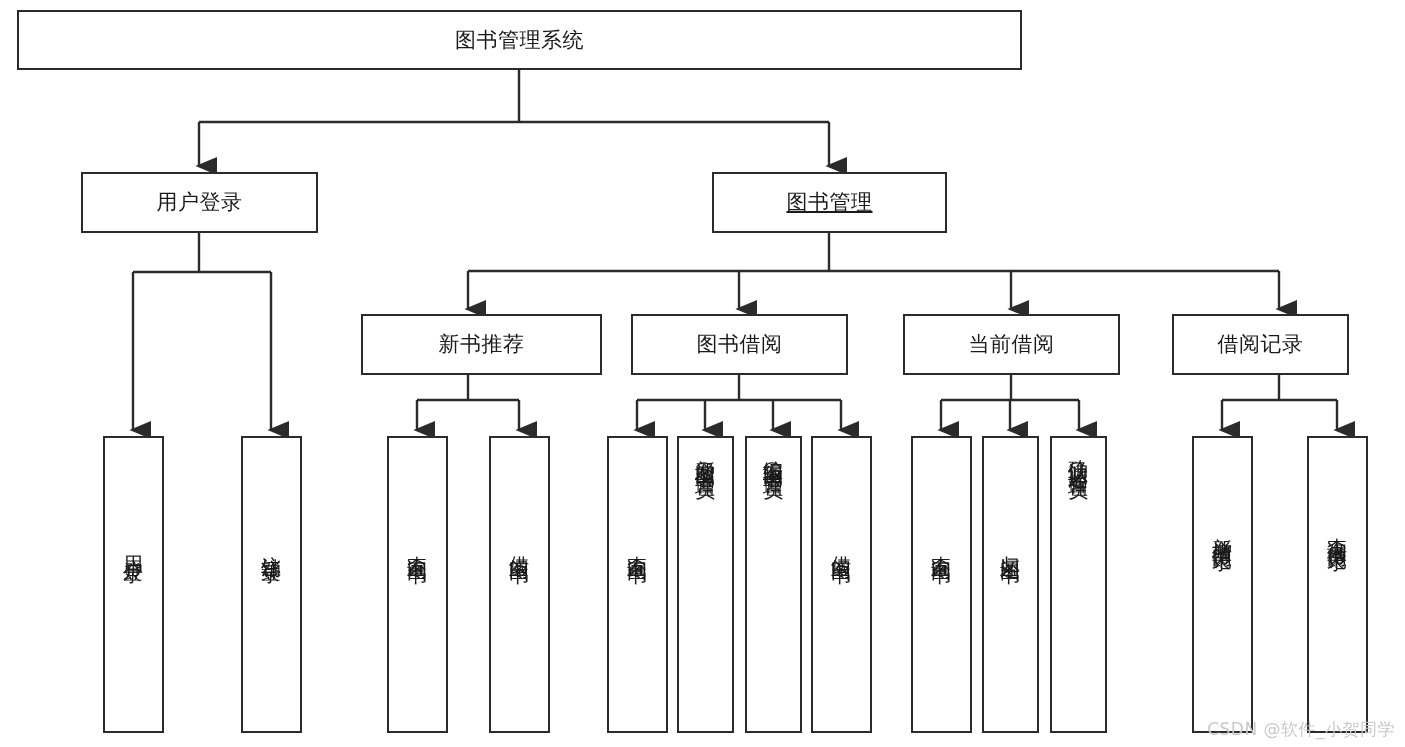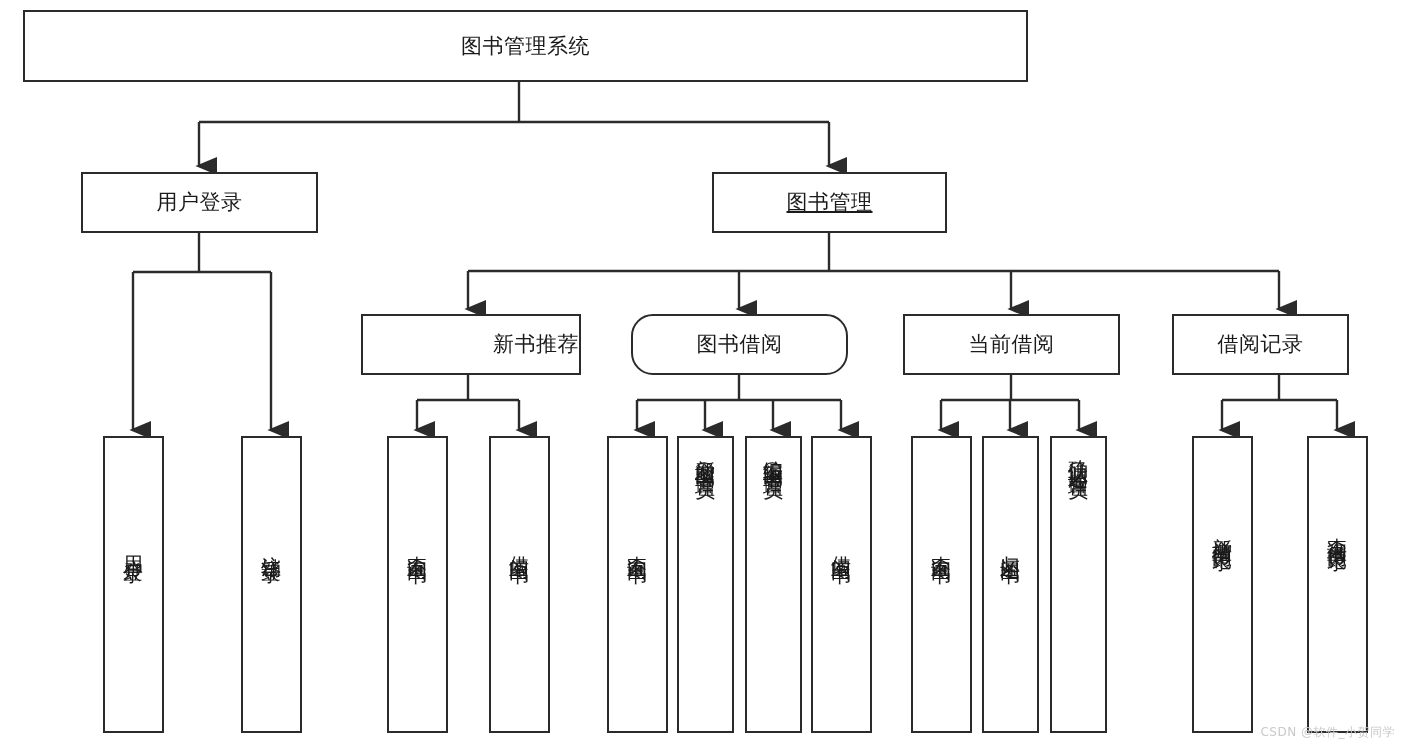--- a/index.html
+++ b/index.html
@@ -58,21 +58,21 @@
   .node.vertical.mid .label {
     margin-top: 78px;
   }
   .node.vertical.midshort .label {
     margin-top: 96px;
   }
   .watermark {
     position: absolute;
     right: 10px;
     bottom: 6px;
-    font-size: 12px;
+    font-size: 17px;
     color: #c9c9c9;
     white-space: nowrap;
     letter-spacing: 0.5px;
   }
 </style>
 </head>
 <body>
 
 <div id="diagram-root">
 
@@ -119,35 +119,35 @@
       <path d="M 1010 400 L 1010 430" marker-end="url(#arrow)"></path>
       <path d="M 1079 400 L 1079 430" marker-end="url(#arrow)"></path>
 
       <path d="M 1279 375 L 1279 400"></path>
       <path d="M 1222 400 L 1337 400"></path>
       <path d="M 1222 400 L 1222 430" marker-end="url(#arrow)"></path>
       <path d="M 1337 400 L 1337 430" marker-end="url(#arrow)"></path>
     </g>
   </svg>
 
-  <div class="node" style="left:23px; top:10px; width:1005px; height:72px;">
+  <div class="node" style="left:17px; top:10px; width:1005px; height:60px;">
     <span class="label">图书管理系统</span>
   </div>
 
   <div class="node" style="left:81px; top:172px; width:237px; height:61px;">
     <span class="label">用户登录</span>
   </div>
   <div class="node" style="left:712px; top:172px; width:235px; height:61px;text-decoration:underline;">
     <span class="label">图书管理</span>
   </div>
 
-  <div class="node" style="left:361px; top:314px; width:220px; height:61px;justify-content:flex-end;">
+  <div class="node" style="left:361px; top:314px; width:241px; height:61px;">
     <span class="label">新书推荐</span>
   </div>
-  <div class="node" style="left:631px; top:314px; width:217px; height:61px;border-radius:22px;">
+  <div class="node" style="left:631px; top:314px; width:217px; height:61px;">
     <span class="label">图书借阅</span>
   </div>
   <div class="node" style="left:903px; top:314px; width:217px; height:61px;">
     <span class="label">当前借阅</span>
   </div>
   <div class="node" style="left:1172px; top:314px; width:177px; height:61px;">
     <span class="label">借阅记录</span>
   </div>
 
   <div class="node vertical midshort" style="left:103px; top:436px; width:61px; height:297px;">

